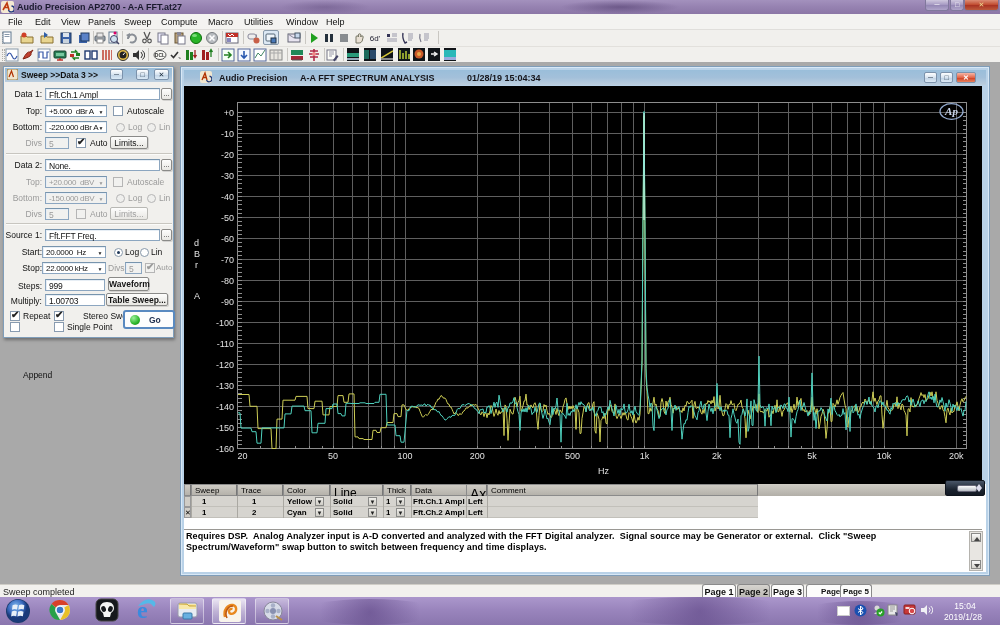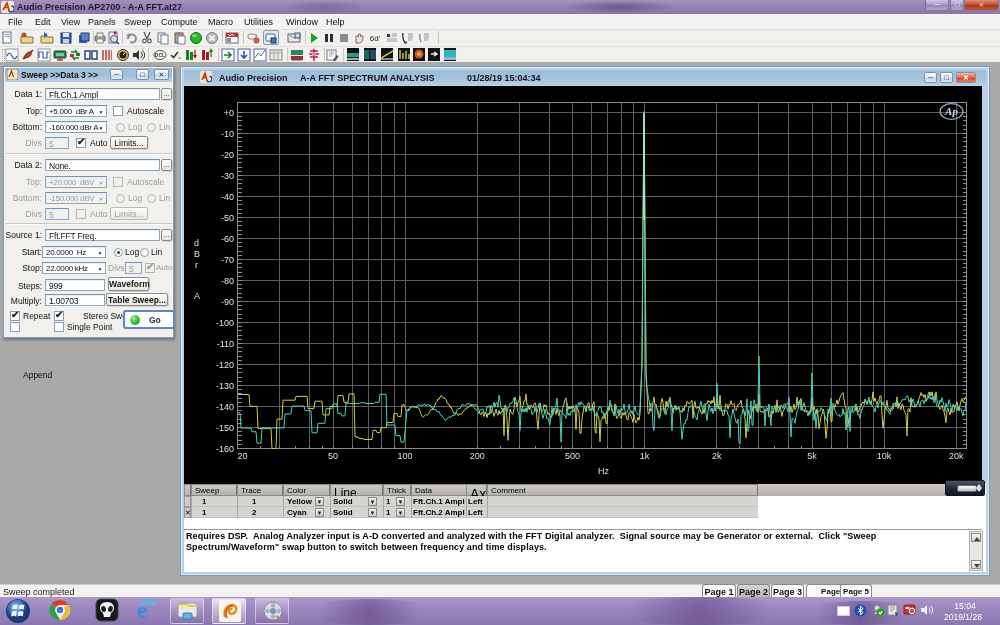--- a/index.html
+++ b/index.html
@@ -738,21 +738,21 @@
     <div class="btn" style="left:157px;top:21px;width:11px;height:12px;font-size:7px;line-height:10px">...</div>
     <div class="lab" style="left:0;top:39px;width:38px">Top:</div>
     <div class="field" style="left:41px;top:38px;width:62px;height:12px">
       <span class="tx sm">+5.000&nbsp;&nbsp;dBr A</span>
       <span class="drop">▼</span>
     </div>
     <div class="cb" style="left:109px;top:39px"></div>
     <div style="position:absolute;left:123px;top:39px;color:#101010;">Autoscale</div>
     <div class="lab" style="left:0;top:55px;width:38px">Bottom:</div>
     <div class="field" style="left:41px;top:54px;width:62px;height:12px">
-      <span class="tx sm">-160.000 dBr A</span>
+      <span class="tx sm">-220.000 dBr A</span>
       <span class="drop">▼</span>
     </div>
     <div class="rad dis" style="left:112px;top:56px"></div>
     <div style="position:absolute;left:124px;top:55px;color:#9b9b9b;">Log</div>
     <div class="rad dis" style="left:143px;top:56px"></div>
     <div style="position:absolute;left:155px;top:55px;color:#9b9b9b;">Lin</div>
     <div class="lab dis" style="left:0;top:71px;width:38px">Divs</div>
     <div class="field gray" style="left:41px;top:70px;width:24px;height:12px">
       <span class="tx dis">5</span>
     </div>

